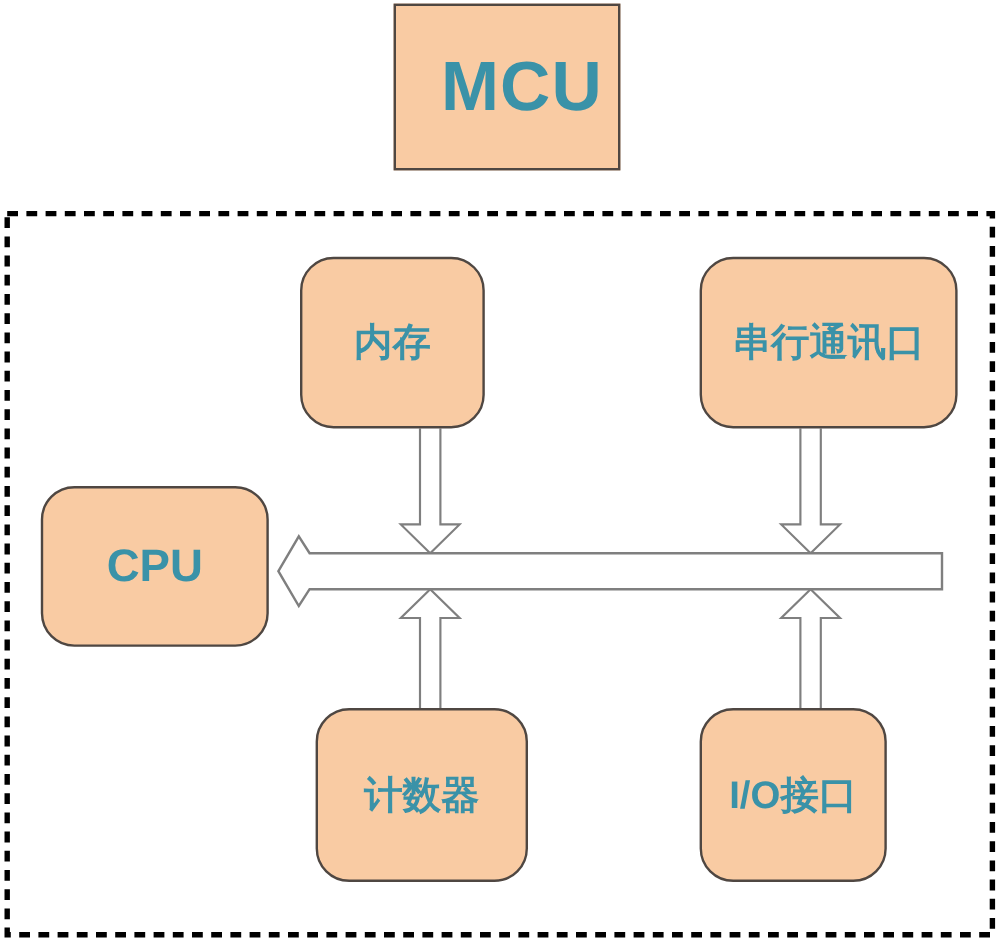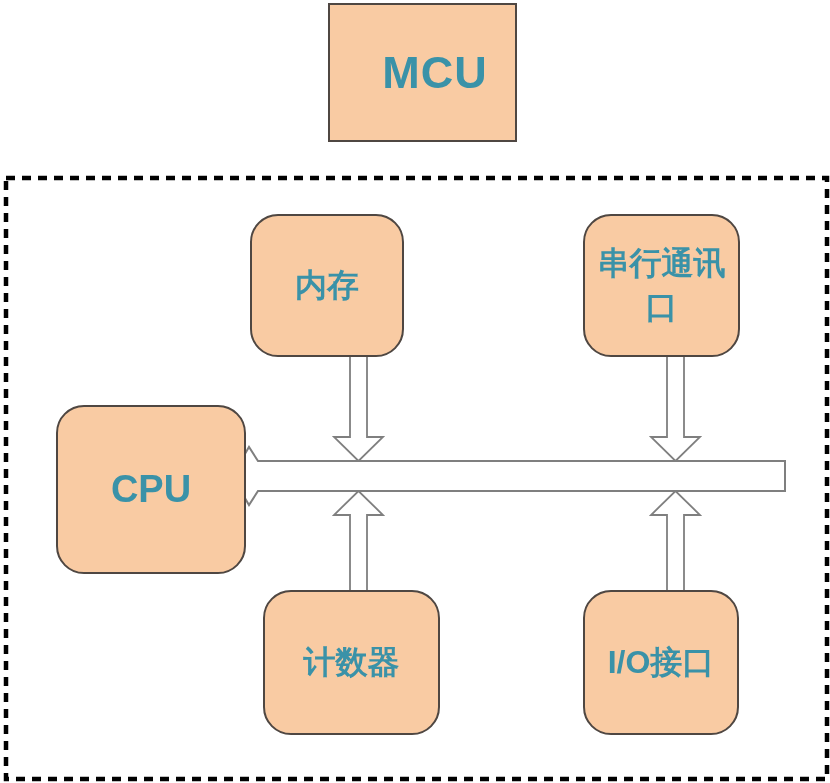--- a/index.html
+++ b/index.html
@@ -40,28 +40,28 @@
     align-items: center;
     justify-content: center;
     color: var(--label-text);
     font-weight: bold;
     text-align: center;
   }
   .node-mcu {
     left: 328px; top: 3px; width: 189px; height: 139px;
     border-radius: 0;
     border-width: 2px;
-    font-size: 45px;
+    font-size: 58px;
     letter-spacing: 1px;
     padding-left: 25px;
   }
   .node-rounded { border-radius: 28px; font-size: 32px; }
   .node-memory   { left: 250px; top: 214px; width: 154px; height: 143px; }
-  .node-serial   { left: 583px; top: 214px; width: 157px; height: 143px; }
-  .node-cpu      { left: 56px;  top: 405px; width: 190px; height: 169px; font-size: 38px; }
+  .node-serial   { left: 583px; top: 214px; width: 215px; height: 143px; }
+  .node-cpu      { left: 34px;  top: 405px; width: 190px; height: 134px; font-size: 38px; }
   .node-counter  { left: 263px; top: 590px; width: 177px; height: 145px; }
   .node-io       { left: 583px; top: 590px; width: 156px; height: 145px; }
   .bus-shape {
     fill: var(--connector-fill);
     stroke: var(--connector-outline);
     stroke-width: 2;
   }
   .arrow-shape {
     fill: var(--connector-fill);
     stroke: var(--connector-outline);

